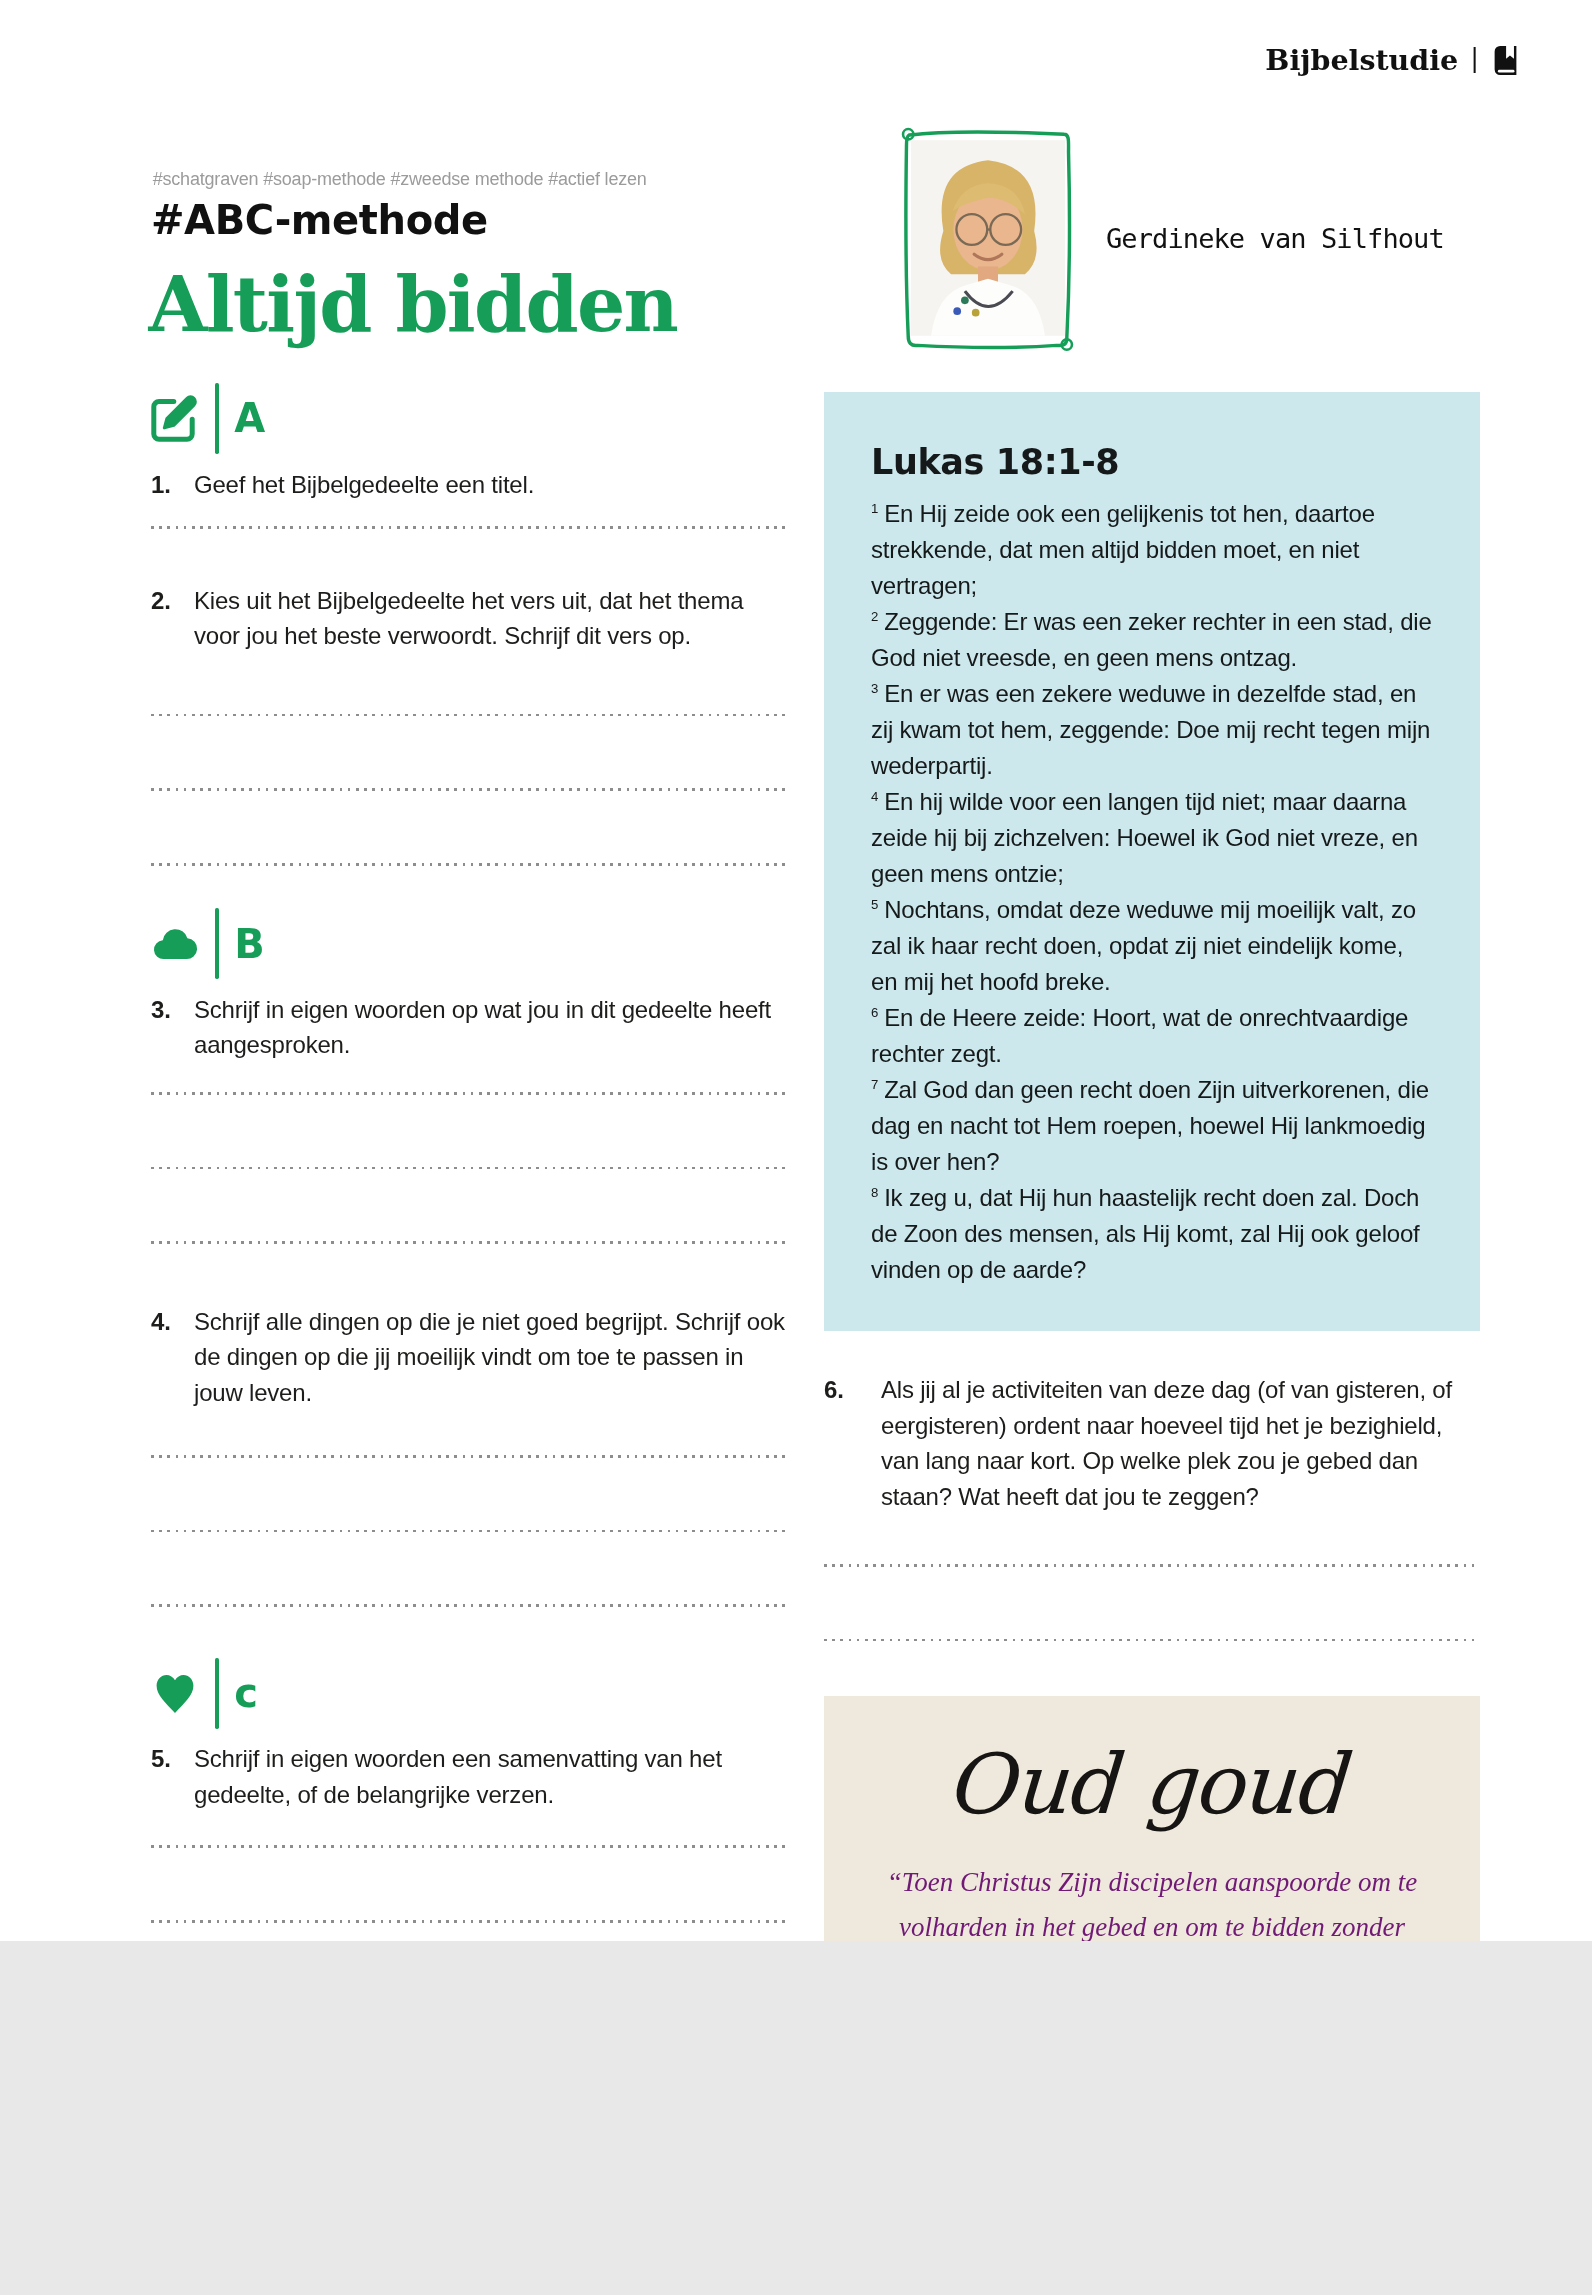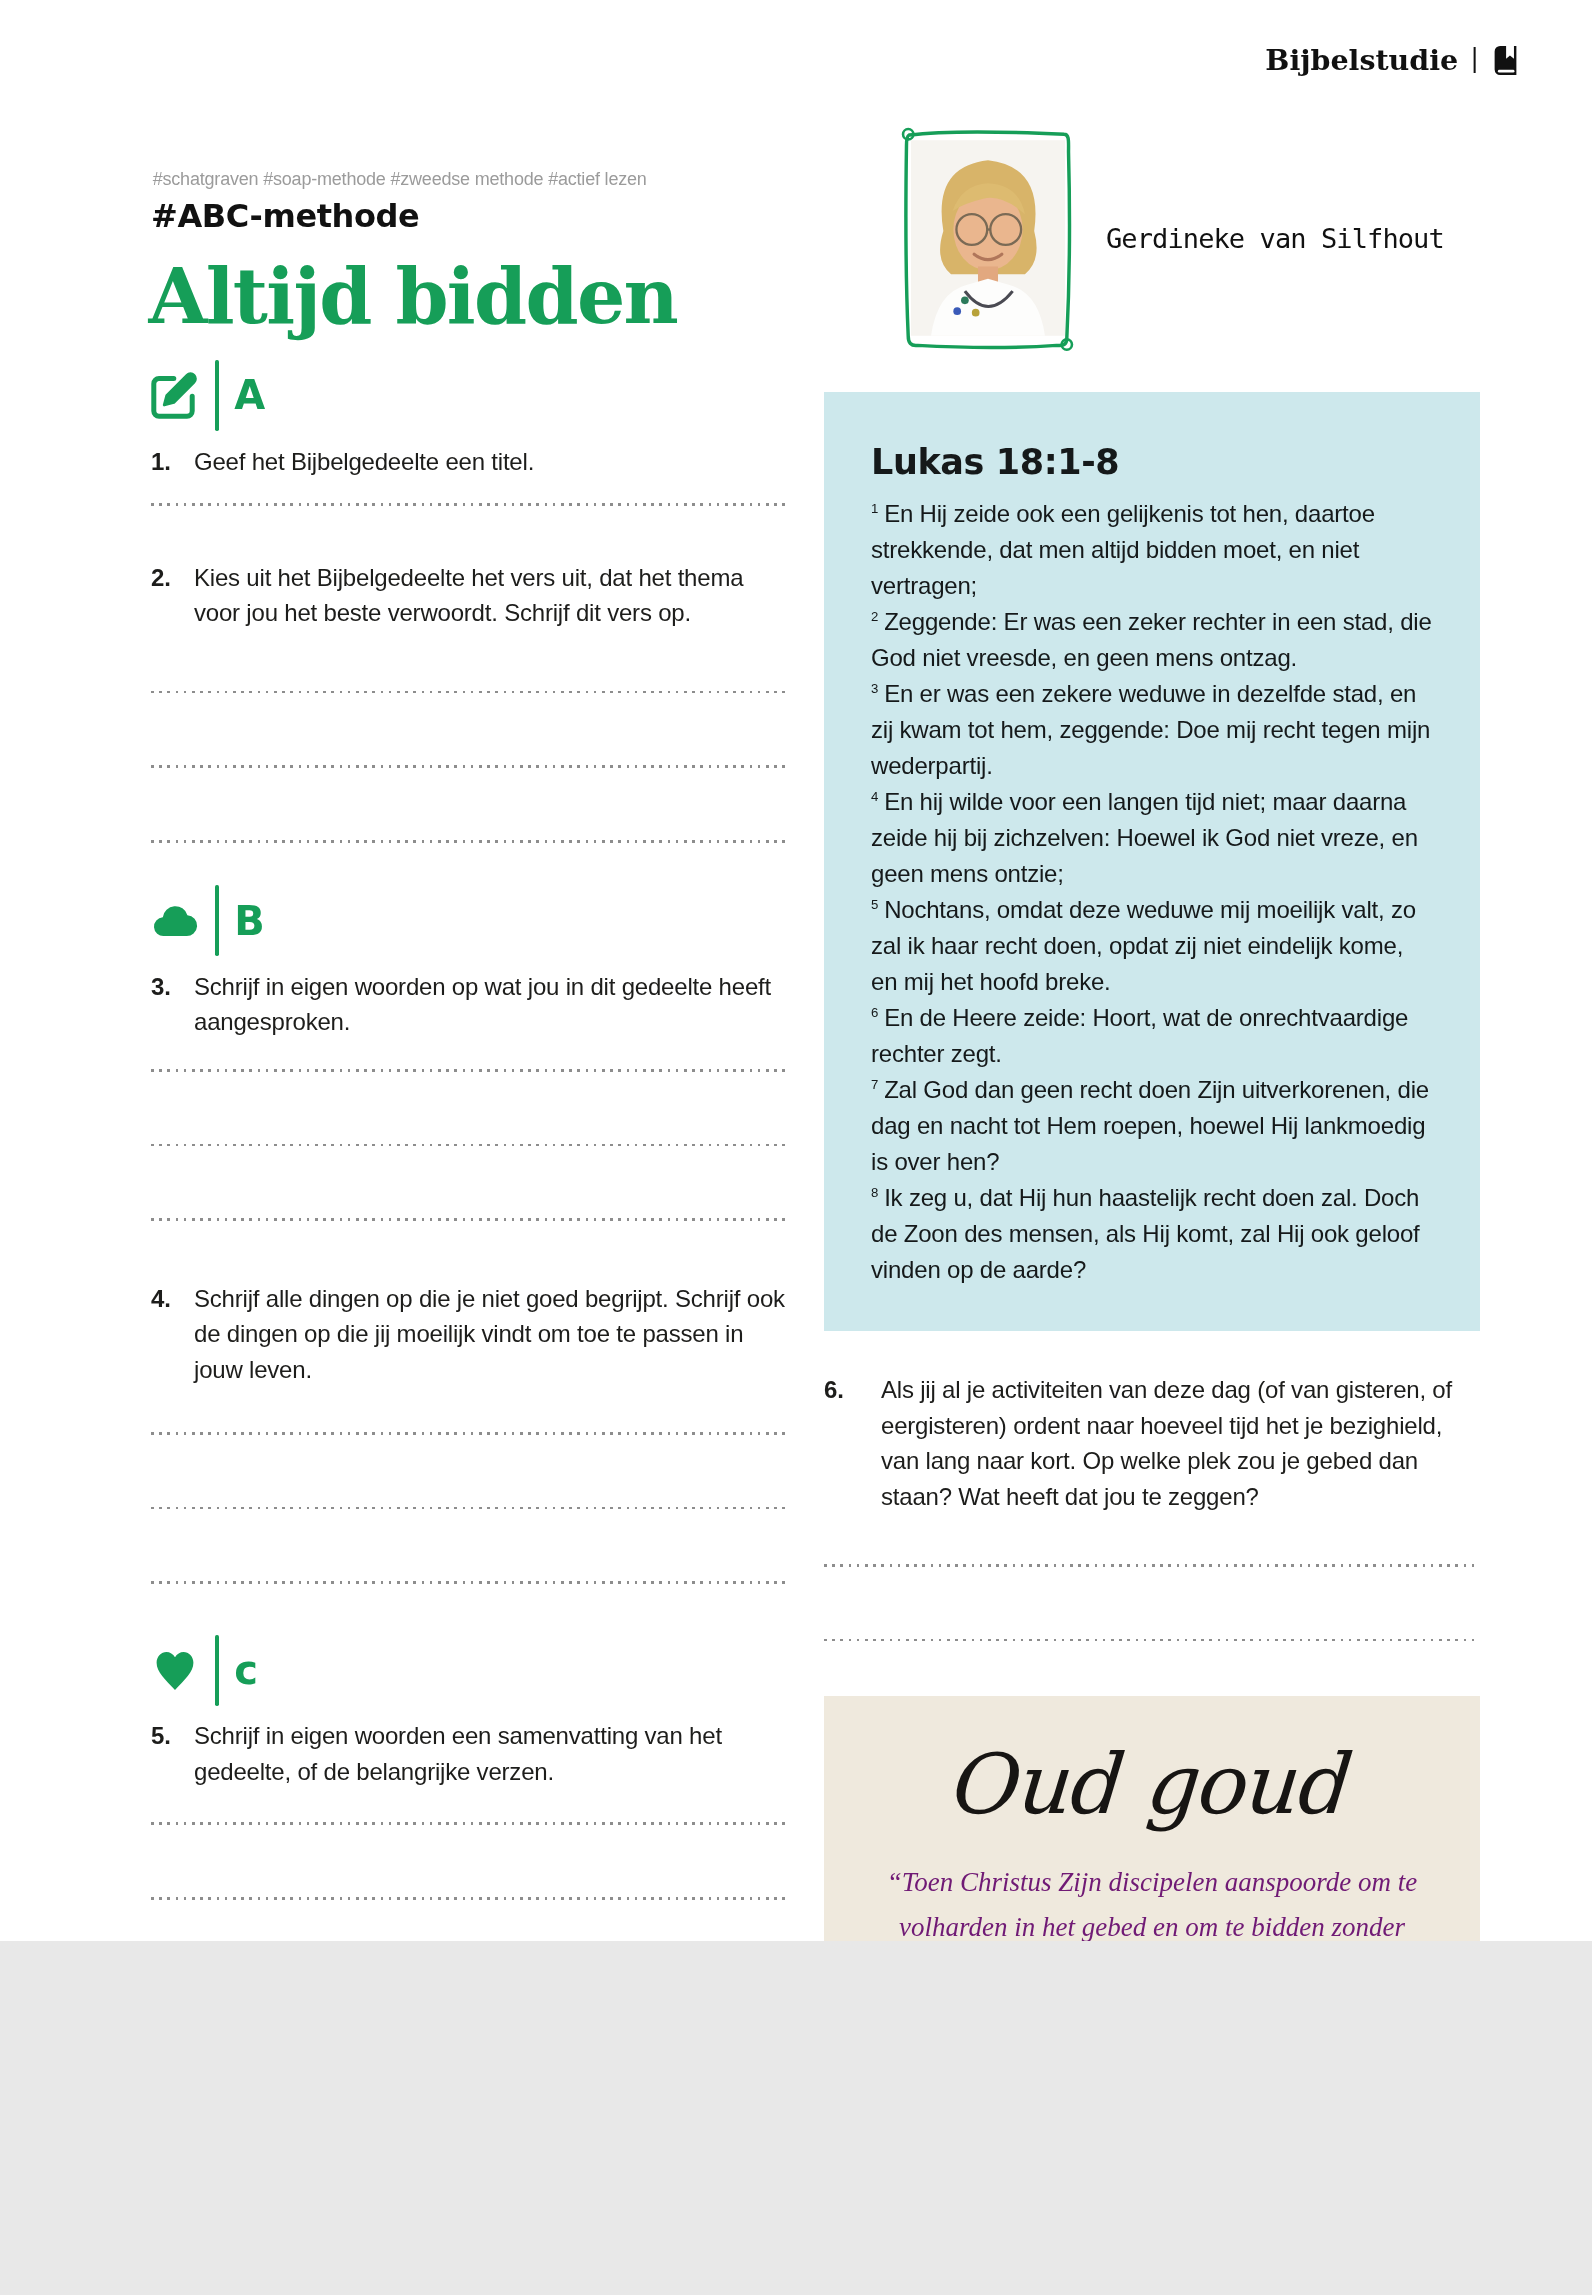--- a/index.html
+++ b/index.html
@@ -27,22 +27,22 @@
   }
   .pf-book{font-weight:700;}
   .pf-sep{font-weight:400;color:#333;}
 
   
   .col-left{position:absolute;left:151px;top:169px;width:639px;}
   .col-right{position:absolute;left:824px;top:121px;width:656px;}
 
   
   .hashtags{font-size:18px;color:#9b9b9b;margin:0 0 7px 1.7px;letter-spacing:-0.2px;}
-  .method{font-family:"DejaVu Sans",sans-serif;font-weight:700;font-size:32px;color:#111;margin:0 0 22.4px;letter-spacing:-0.4px;}
-  .title{font-family:"DejaVu Serif",serif;font-weight:700;font-size:76px;line-height:1.05;color:#169e58;margin:0 0 20px -2.6px;letter-spacing:-1.7px;}
+  .method{font-family:"DejaVu Sans",sans-serif;font-weight:700;font-size:40px;color:#111;margin:0 0 22.4px;letter-spacing:-0.4px;}
+  .title{font-family:"DejaVu Serif",serif;font-weight:700;font-size:76px;line-height:1.05;color:#169e58;margin:0 0 35px -2.6px;letter-spacing:-1.7px;}
 
   
   .sec-head{display:flex;align-items:center;gap:15.5px;margin:0 0 10.4px;height:76px;}
   .sec-icon svg{width:48px;height:48px;display:block;}
   .sec-bar{width:4.3px;height:71px;background:#169e58;border-radius:1.7px;}
   .sec-letter{font-family:"DejaVu Sans",sans-serif;font-weight:700;font-size:40px;color:#169e58;line-height:1;}
 
   
   .question{display:flex;align-items:flex-start;font-size:24px;line-height:1.48;letter-spacing:-0.2px;}
   .qnum{flex:0 0 43px;font-weight:700;}

